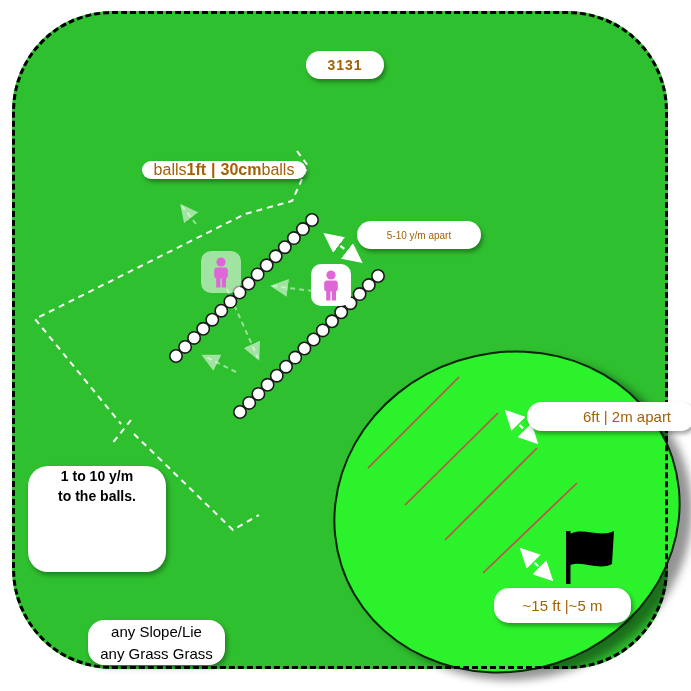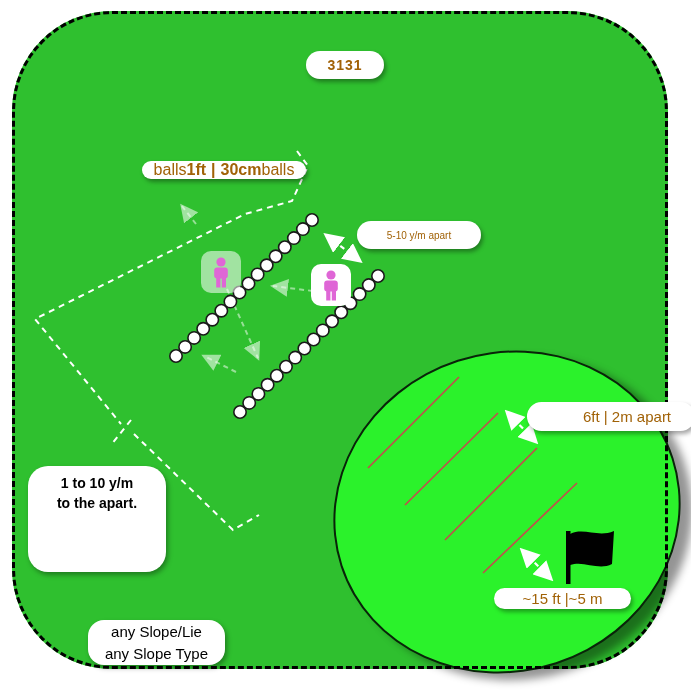--- a/index.html
+++ b/index.html
@@ -35,28 +35,28 @@
     display:flex;align-items:center;justify-content:center;
     color:#a16207;z-index:8;white-space:nowrap;
   }
   .pill .b{font-weight:bold;}
   #title-pill{left:306px;top:51px;width:78px;height:28px;font-size:14px;font-weight:bold;letter-spacing:1px;}
   #balls-pill{left:142px;top:161px;width:164px;height:18px;font-size:16px;}
   #balls-pill .sp{}
   #balls-pill .sep{margin:0 5px;font-weight:bold;}
   #gap-pill{left:357px;top:221px;width:124px;height:28px;font-size:10px;}
   #greengap-pill{left:527px;top:402px;width:136px;height:29px;font-size:15px;padding-left:32px;}
-  #hole-pill{left:494px;top:588px;width:137px;height:21px;font-size:15px;}
+  #hole-pill{left:494px;top:588px;width:137px;height:35px;font-size:15px;}
   .textbox{
     position:absolute;background:#fff;color:#000;z-index:8;
     box-shadow:2px 3px 5px rgba(0,0,0,0.35);text-align:center;
   }
   #distance-box{
     left:28px;top:466px;width:138px;height:106px;border-radius:20px;
-    font-size:14px;line-height:20px;padding-top:7px;box-sizing:border-box;
+    font-size:14px;line-height:20px;box-sizing:border-box;
   }
   #distance-box .bold{font-weight:bold;}
   #conditions-box{
     left:88px;top:620px;width:137px;height:45px;border-radius:16px;
     font-size:15px;line-height:22px;display:flex;flex-direction:column;
     justify-content:center;
   }
 </style>
 </head>
 <body>
@@ -179,19 +179,19 @@
 <div class="pill" id="greengap-pill">
   <span>6ft | 2m apart</span>
 </div>
 
 <div class="pill" id="hole-pill">
   <span>~15 ft |~5 m</span>
 </div>
 
 <div class="textbox" id="distance-box">
   <div class="bold">1 to 10 y/m</div>
-  <div class="bold">to the apart.</div>
+  <div class="bold">to the balls.</div>
 </div>
 
 <div class="textbox" id="conditions-box">
   <div>any Slope/Lie</div>
-  <div>any Slope Type</div>
+  <div>any Grass Grass</div>
 </div>
 
 </body></html>

